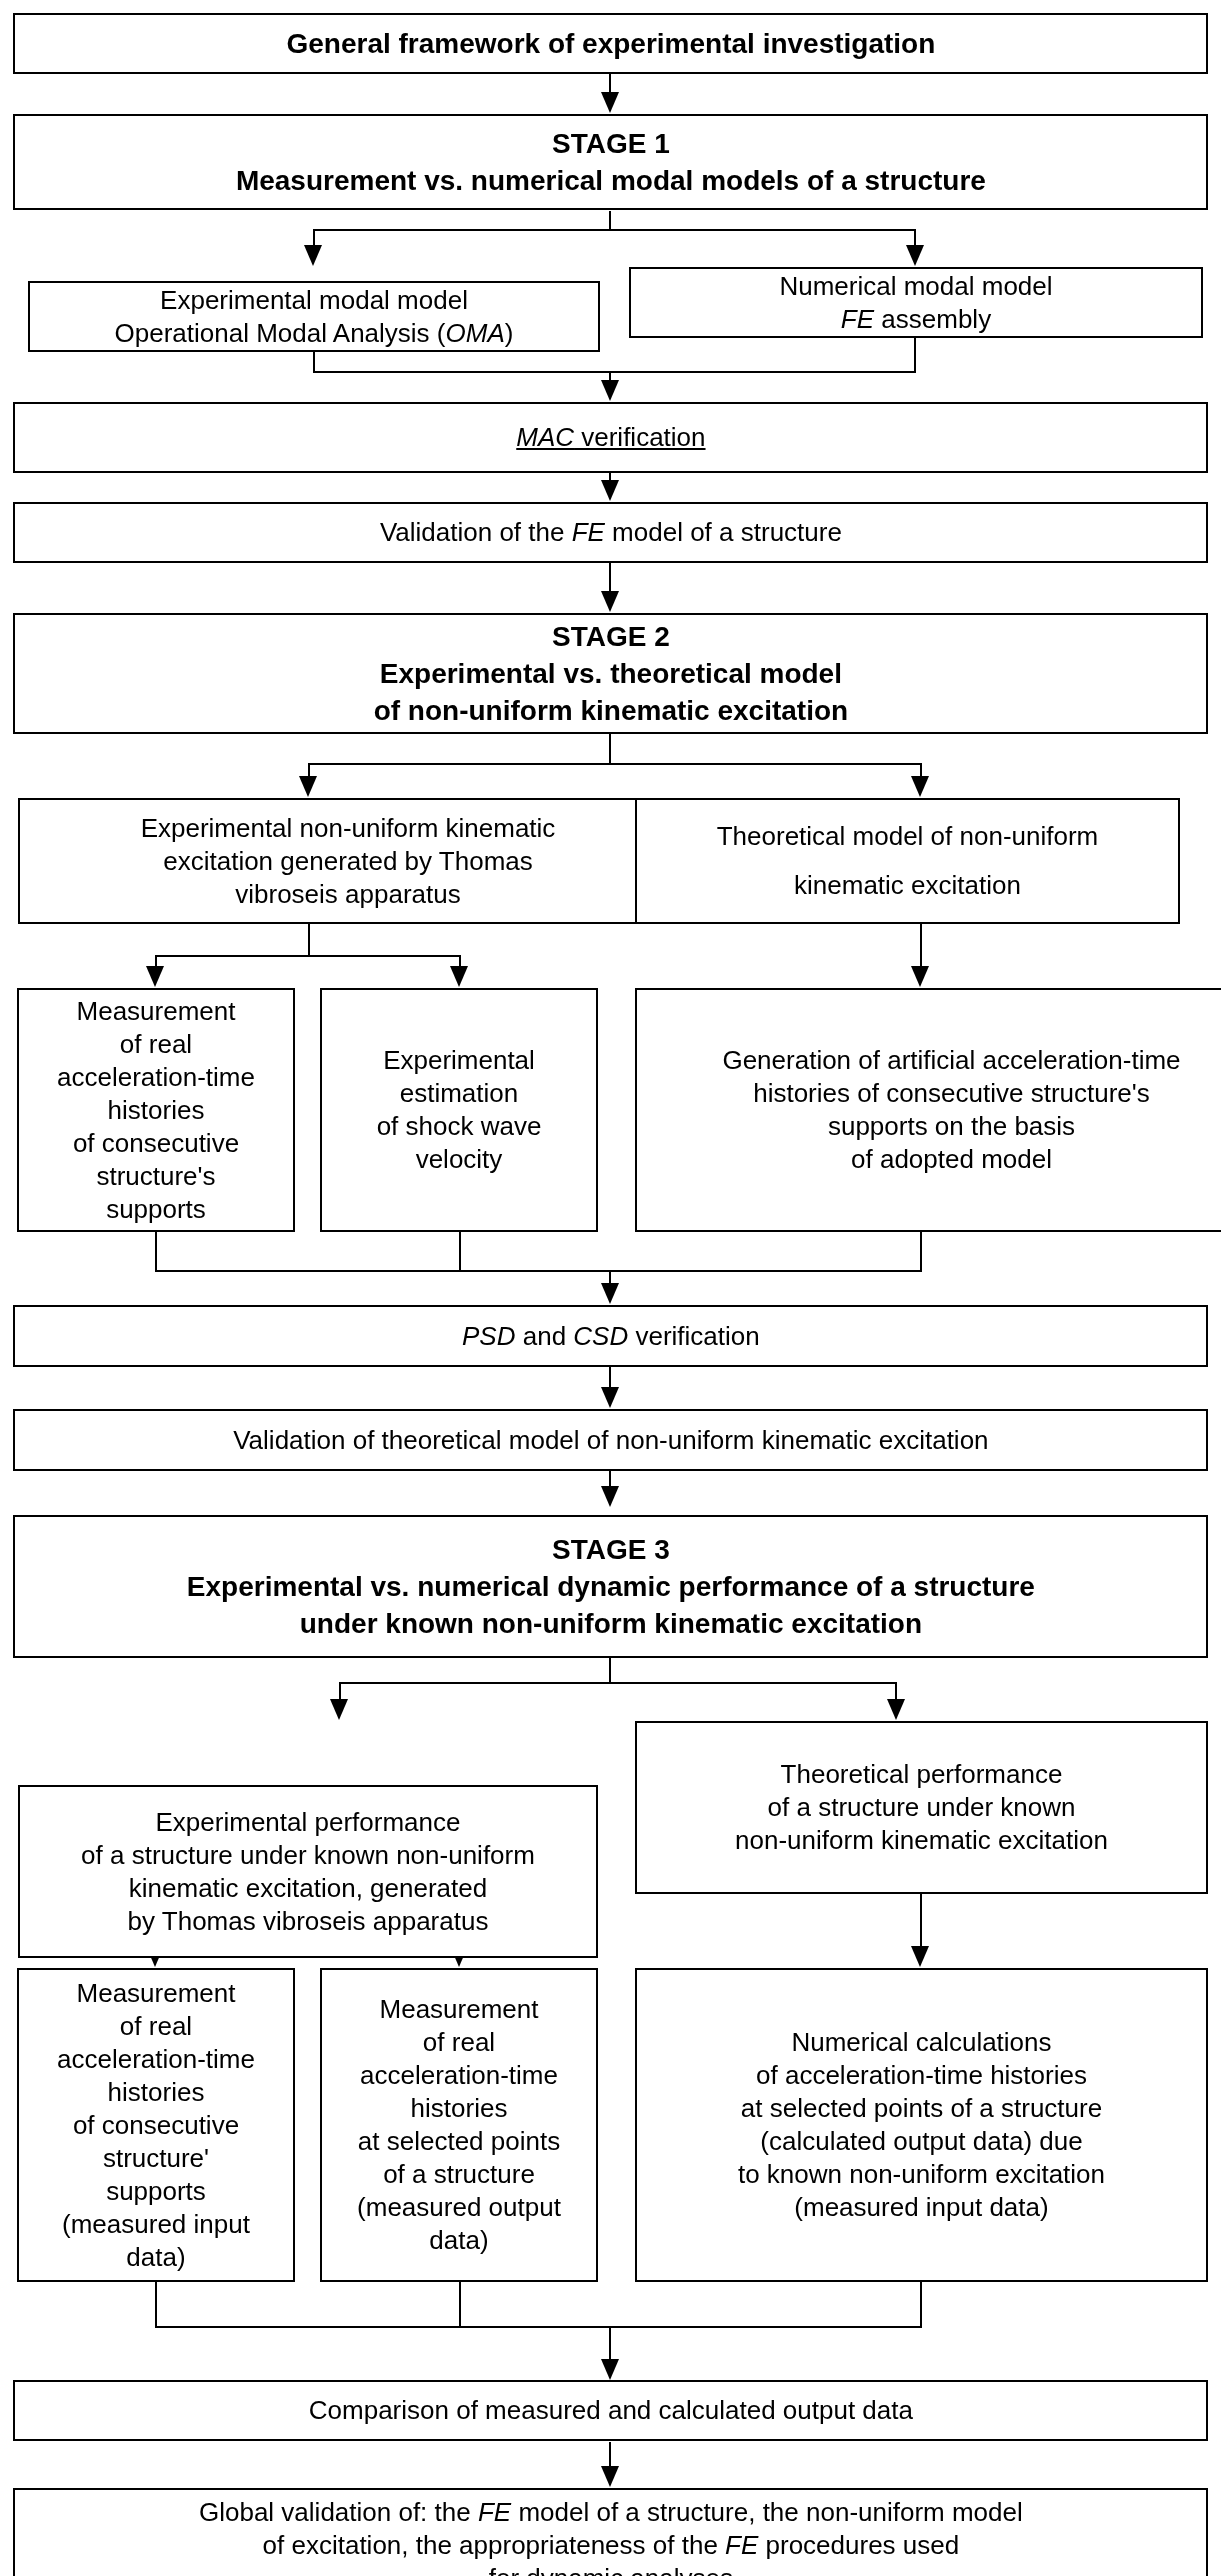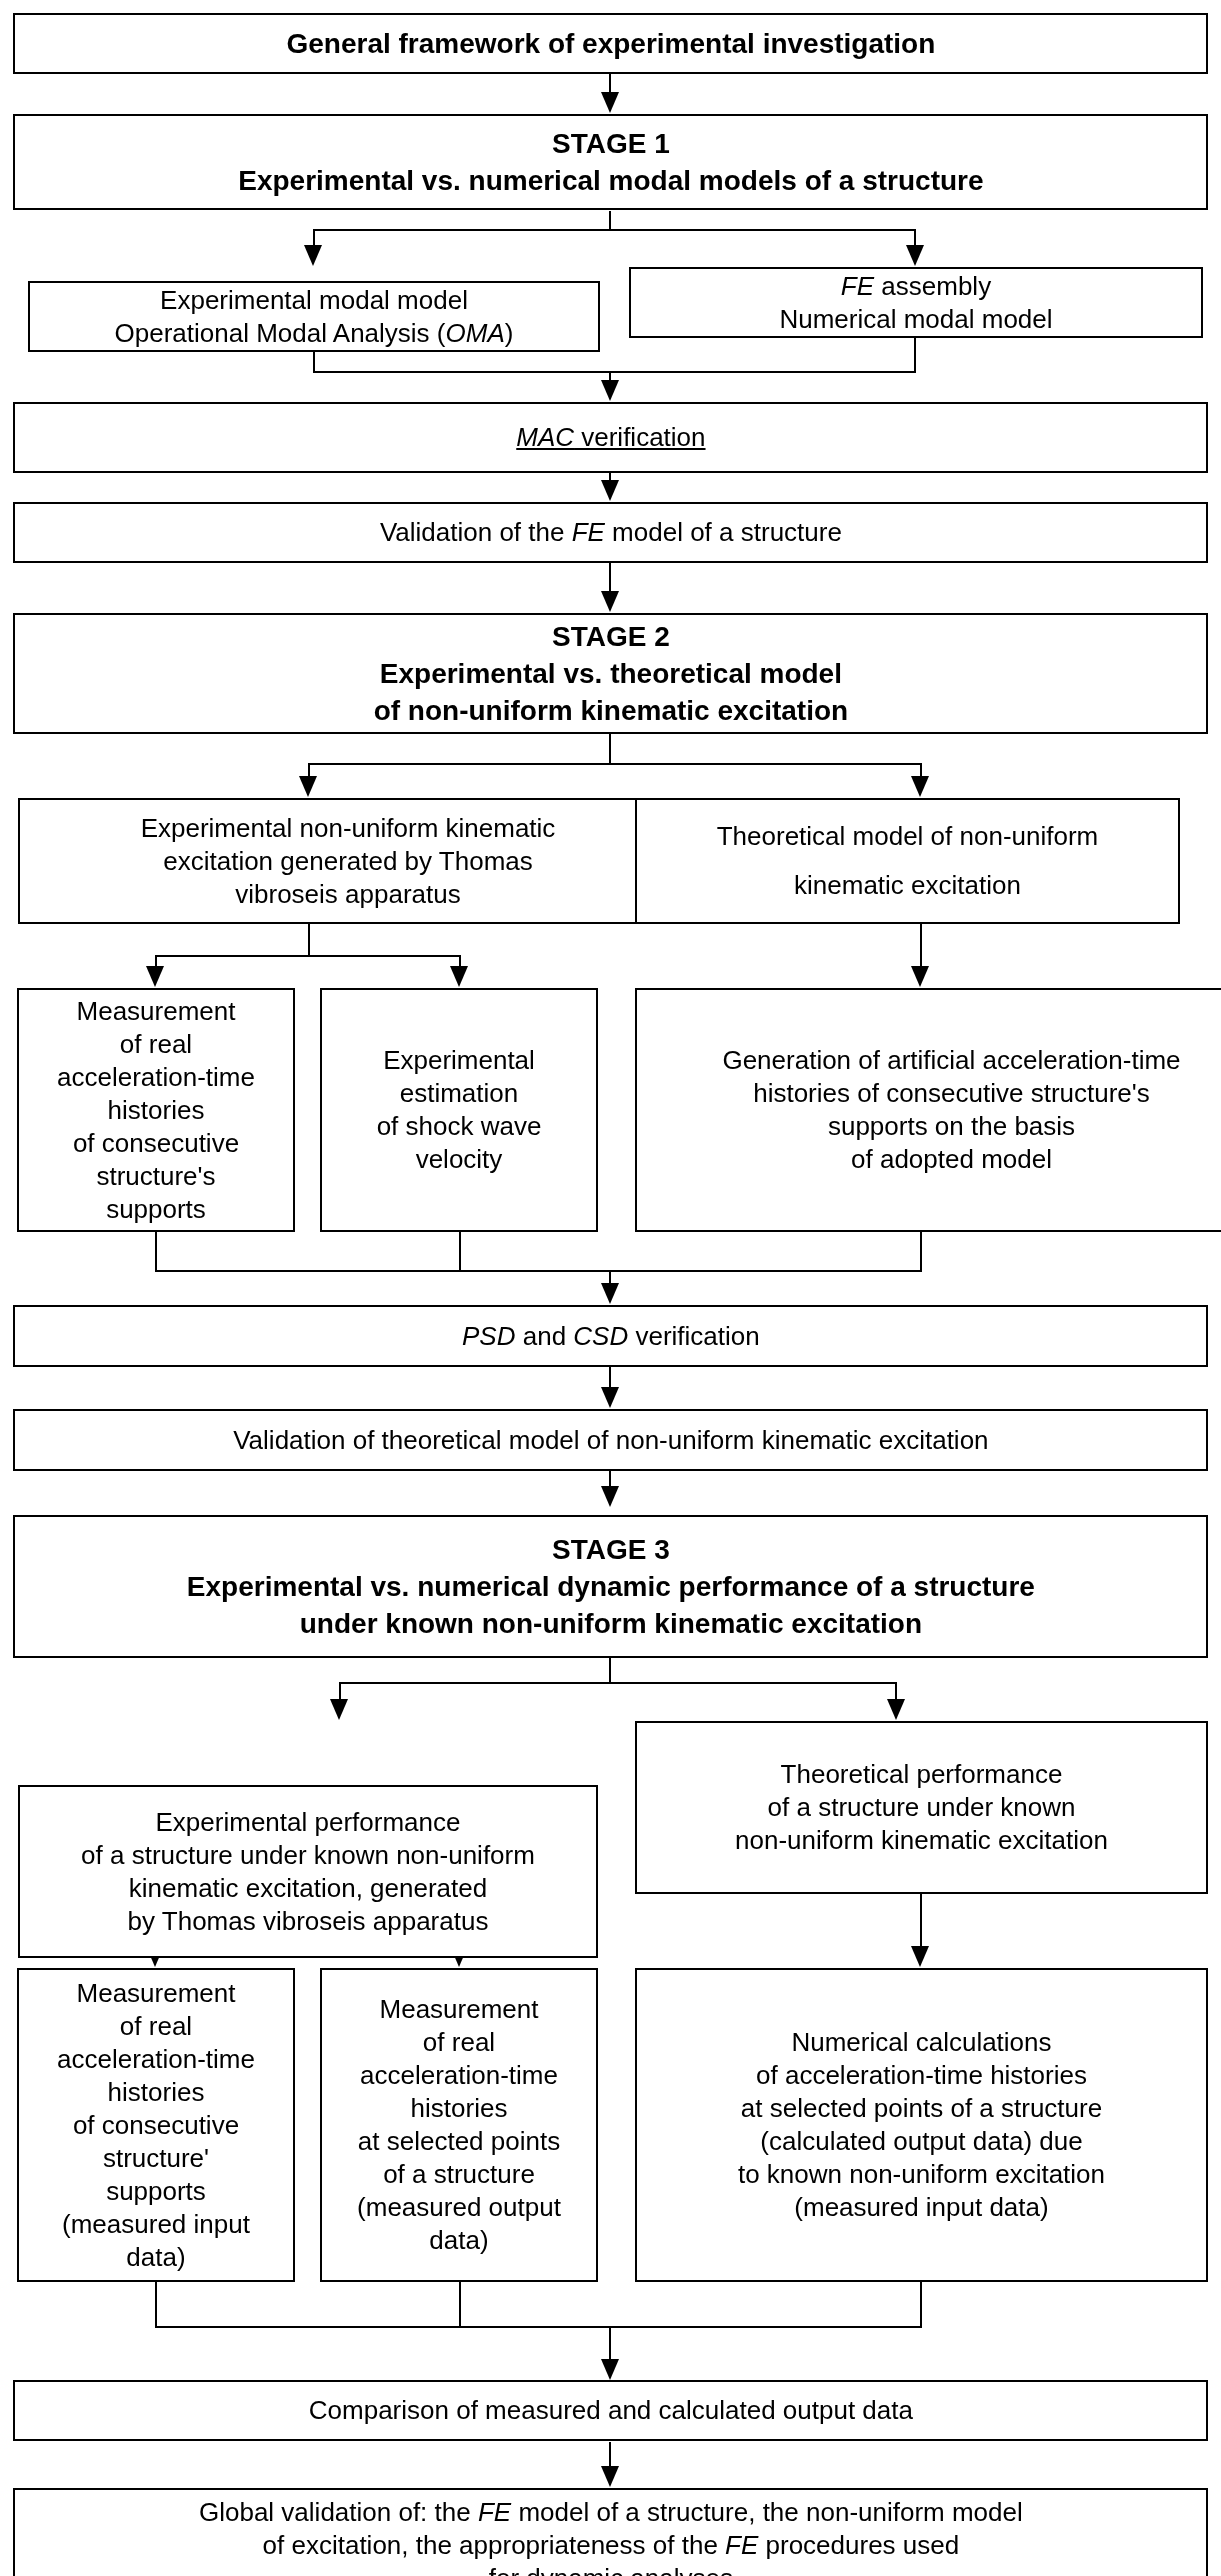--- a/index.html
+++ b/index.html
@@ -92,29 +92,29 @@
       <div class="arrow" style="left: 450px; top: 1946px;"></div>
       <div class="arrow" style="left: 911px; top: 1946px;"></div>
       <div class="arrow" style="left: 601px; top: 2359px;"></div>
       <div class="arrow" style="left: 601px; top: 2466px;"></div>
     </div>
   <div class="node hdr" style="left: 13.4px; top: 13px; width: 1195px; height: 61px;">
       <div class="ln"><span>General framework of experimental investigation</span></div>
     </div>
   <div class="node hdr" style="left: 13.4px; top: 114px; width: 1195px; height: 96px;">
       <div class="ln"><span>STAGE 1</span></div>
-      <div class="ln"><span>Experimental vs. numerical modal models of a structure</span></div>
+      <div class="ln"><span>Measurement vs. numerical modal models of a structure</span></div>
     </div>
   <div class="node" style="left: 28px; top: 281px; width: 572px; height: 71px;">
       <div class="ln"><span>Experimental modal model</span></div>
       <div class="ln"><span>Operational Modal Analysis (</span><span class="it">OMA</span><span>)</span></div>
     </div>
   <div class="node" style="left: 629px; top: 267px; width: 574px; height: 71px;">
+      <div class="ln"><span>Numerical modal model</span></div>
       <div class="ln"><span class="it">FE</span><span> assembly</span></div>
-      <div class="ln"><span>Numerical modal model</span></div>
     </div>
   <div class="node" style="left: 13.4px; top: 402px; width: 1195px; height: 71px; text-decoration: underline;">
       <div class="ln"><span class="it">MAC</span><span> verification</span></div>
     </div>
   <div class="node" style="left: 13.4px; top: 502px; width: 1195px; height: 61px;">
       <div class="ln"><span>Validation of the </span><span class="it">FE</span><span> model of a structure</span></div>
     </div>
   <div class="node hdr" style="left: 13.4px; top: 613px; width: 1195px; height: 121px;">
       <div class="ln"><span>STAGE 2</span></div>
       <div class="ln"><span>Experimental vs. theoretical model</span></div>

